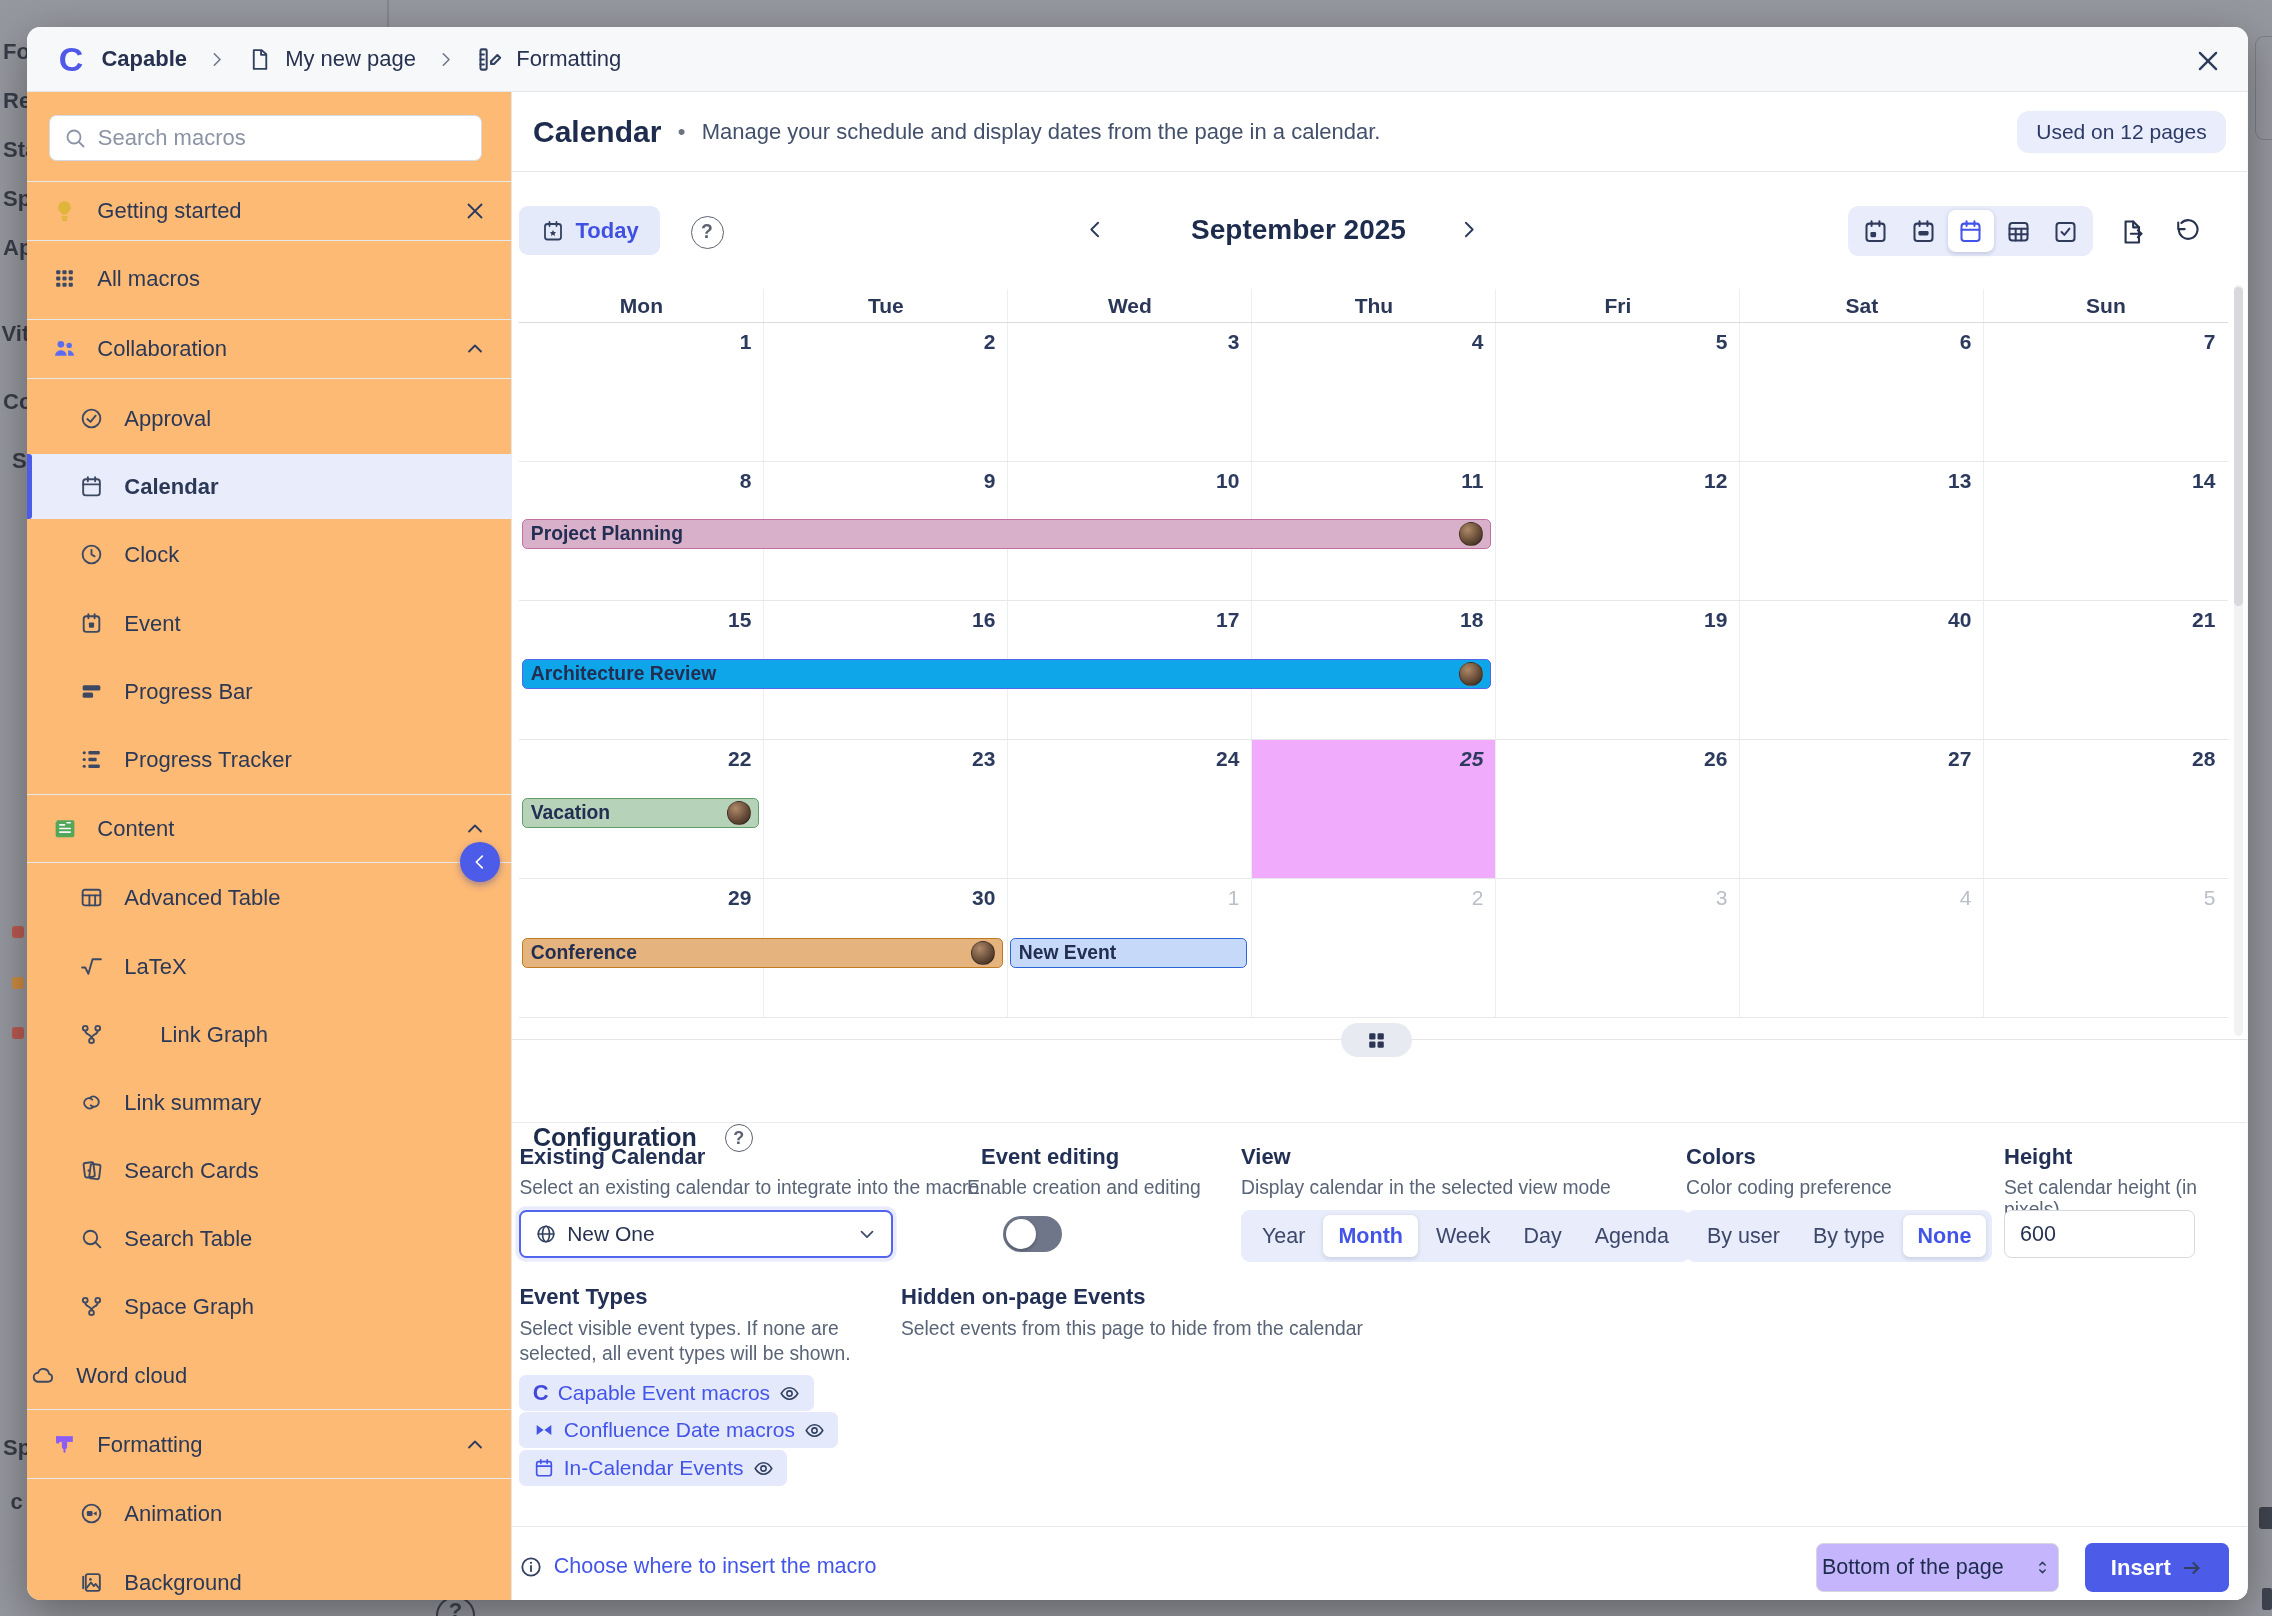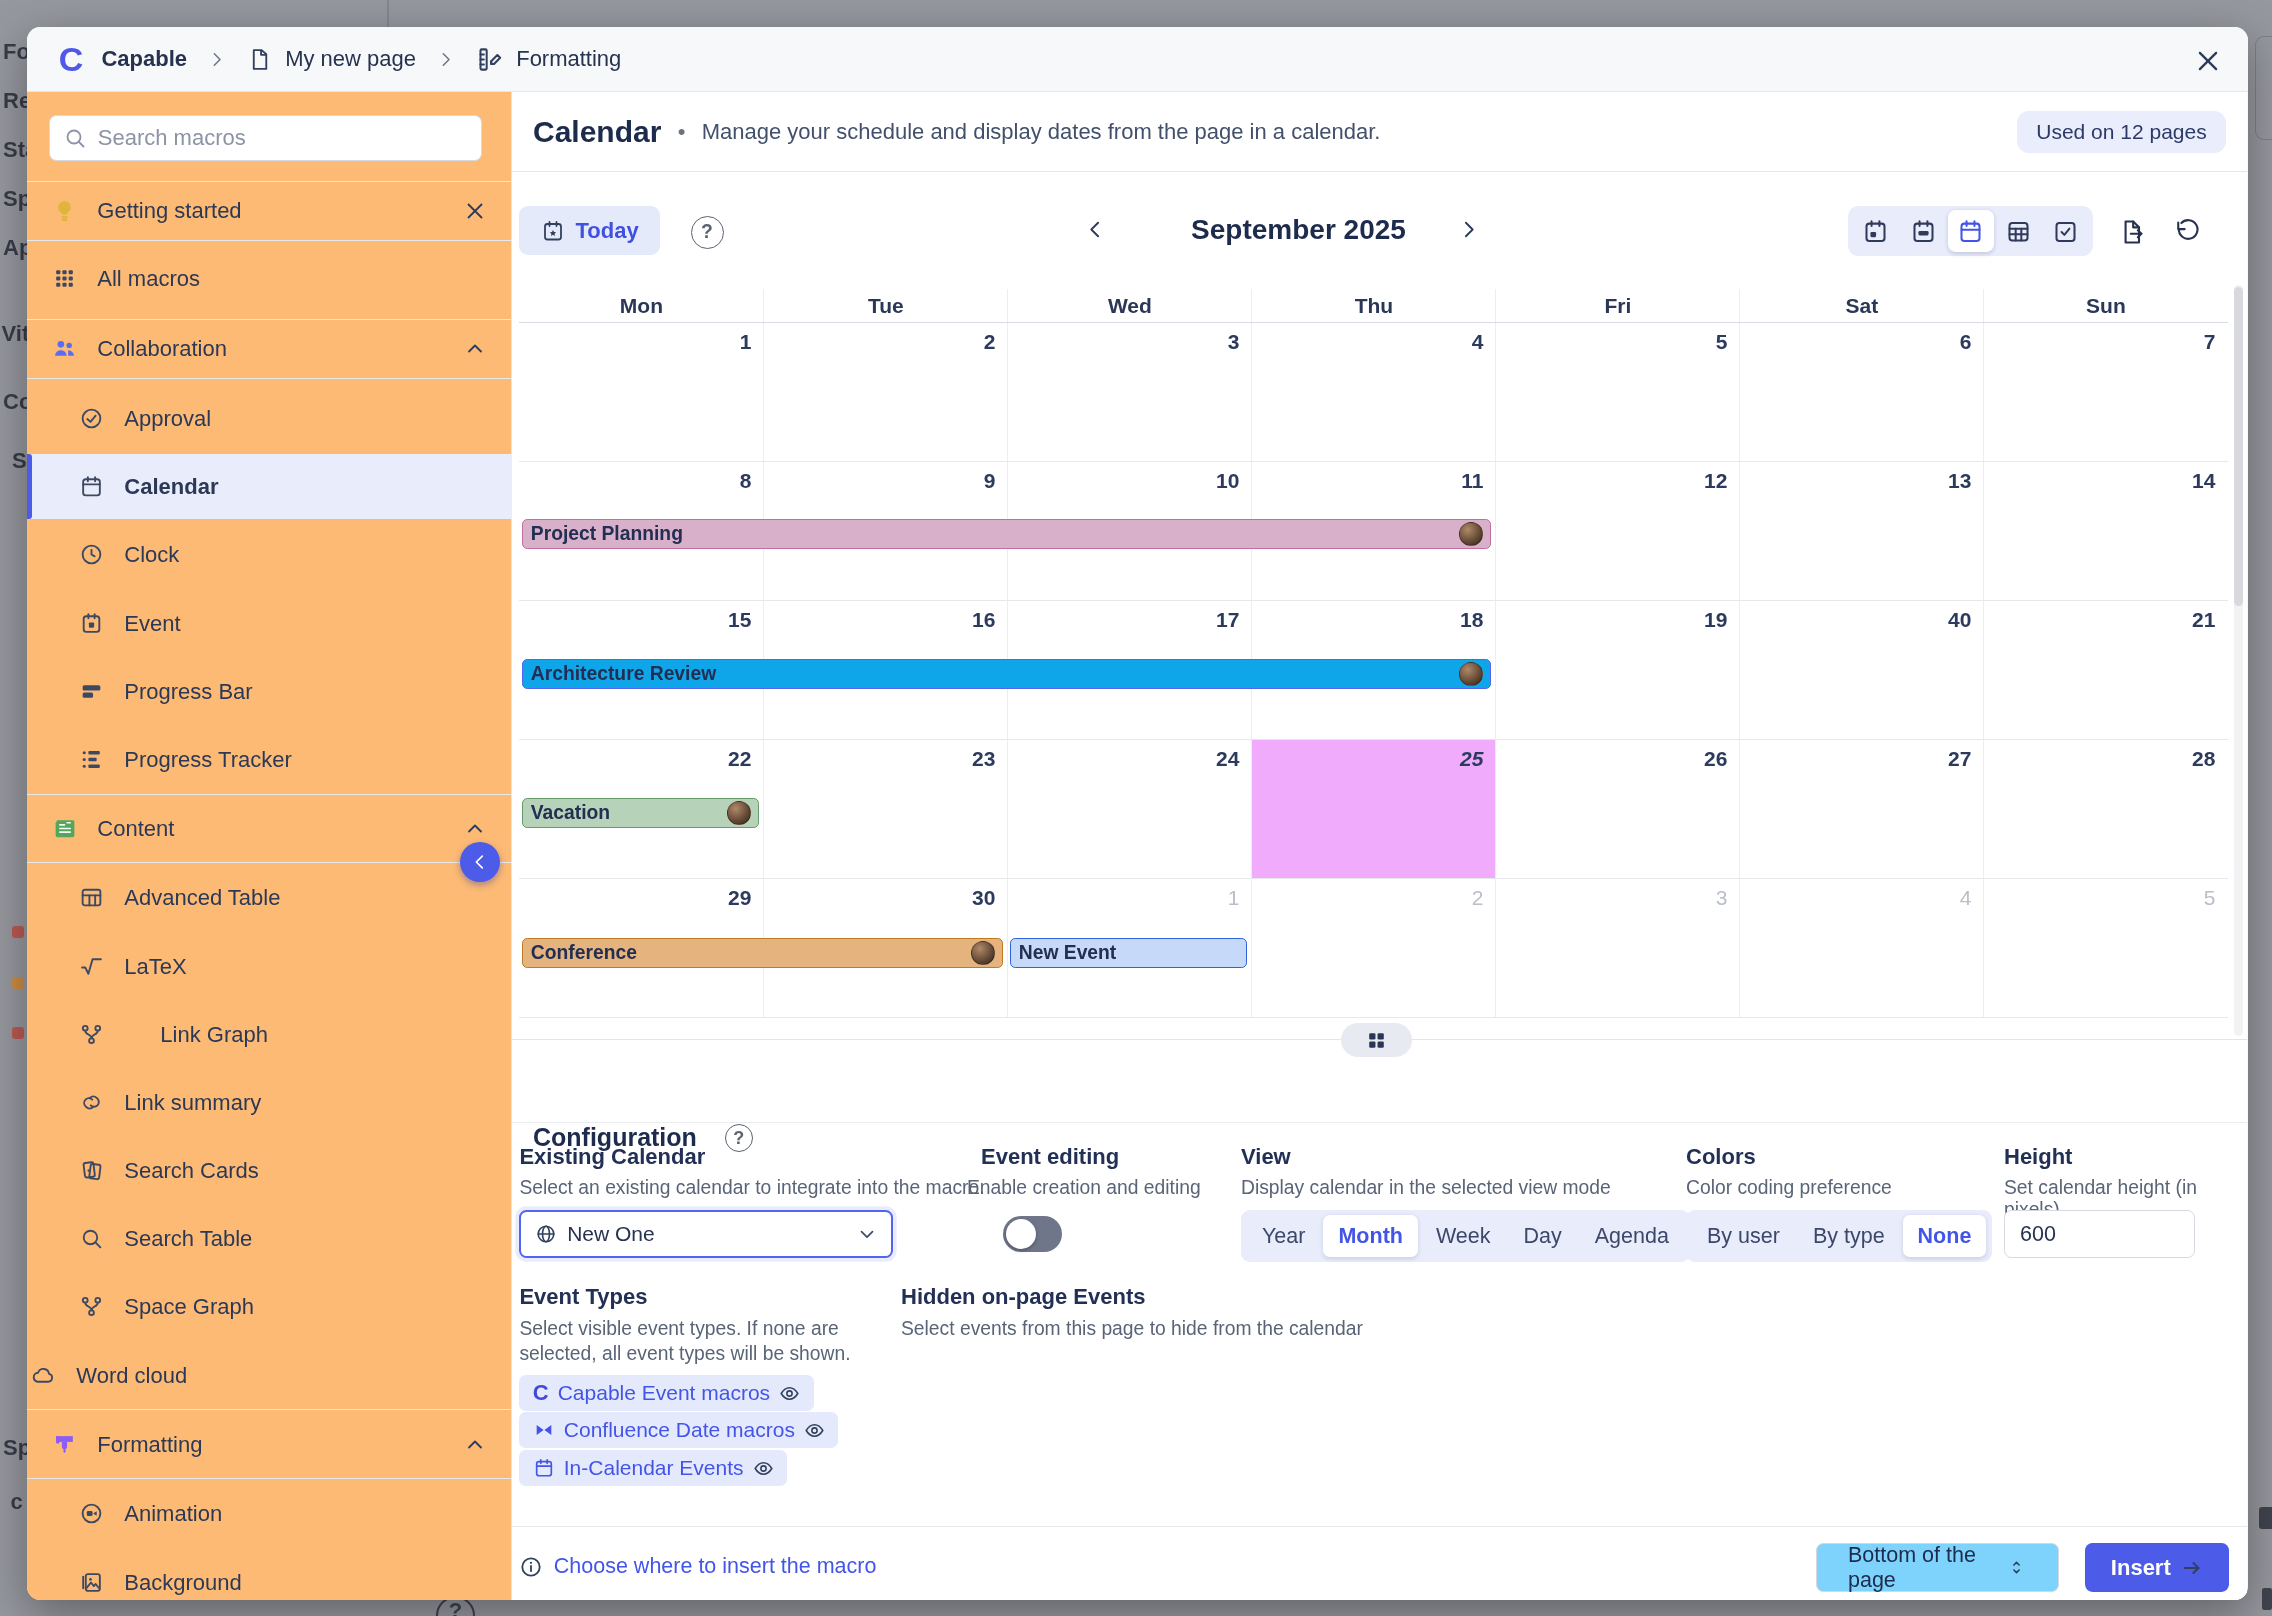--- a/index.html
+++ b/index.html
@@ -66,21 +66,21 @@
   .toggle{position:absolute;left:491px;top:1124px;width:59px;height:36px;border-radius:18px;background:#6f7689;cursor:pointer;}
   .knob{position:absolute;left:3px;top:3px;width:30px;height:30px;border-radius:50%;background:#fff;box-shadow:0 1.5px 3.7px rgba(0,0,0,.3);}
   .seg{position:absolute;top:1118px;height:52px;background:#e8ecfb;border-radius:9px;display:flex;align-items:center;padding:0 6px;gap:3px;}
   .seg .opt{height:42px;display:flex;align-items:center;justify-content:center;padding:0 15px;font-size:21.5px;color:#3c486a;border-radius:6.7px;cursor:pointer;white-space:nowrap;}
   .seg .opt.sel{background:#fff;color:#4355e8;font-weight:600;box-shadow:0 1.5px 4.5px rgba(30,40,90,.15);}
   .hinput{position:absolute;left:1492px;top:1118px;width:191px;height:48px;background:#fff;border:1.5px solid #d5d8de;border-radius:7.4px;display:flex;align-items:center;padding:0 15px;font-size:21.5px;color:#26324f;}
   .chip{position:absolute;left:7.4px;height:36px;background:#e5e9fc;border-radius:6.7px;display:flex;align-items:center;gap:9px;padding:0 13.4px;font-size:21px;color:#4355e8;font-weight:500;cursor:pointer;white-space:nowrap;}
   
   .footer{position:absolute;left:0;top:1434px;width:1735px;height:74px;background:#fff;border-top:1.5px solid #e7e8ec;}
   .insertlink{position:absolute;left:7.4px;top:1462px;display:flex;align-items:center;gap:10.4px;color:#4355e8;font-size:21.5px;cursor:pointer;}
-  .posselect{position:absolute;left:1304px;top:1451px;width:243px;height:49px;background:#7dd3fc;border:1.5px solid #d5d8de;border-radius:7.4px;display:flex;align-items:center;justify-content:space-between;padding:0 31px;font-size:21.5px;color:#1d2b4c;cursor:pointer;}
+  .posselect{position:absolute;left:1304px;top:1451px;width:243px;height:49px;background:#c4b5fd;border:1.5px solid #d5d8de;border-radius:7.4px;display:flex;align-items:center;justify-content:space-between;padding:0 5px;font-size:21.5px;color:#1d2b4c;cursor:pointer;}
   .insertbtn{position:absolute;left:1573px;top:1451px;width:144px;height:49px;background:#4c5ce8;border-radius:7.4px;display:flex;align-items:center;justify-content:center;gap:10.4px;color:#fff;font-size:22px;font-weight:600;cursor:pointer;}
   
   .bdl{position:absolute;color:rgba(28,34,48,.78);font-weight:700;font-size:22px;}
   .bdr-outline{position:absolute;left:2255px;top:36px;width:30px;height:104px;border:1.9px solid #7e8088;border-radius:9px 0 0 9px;border-right:none;}
   .bdmark{position:absolute;background:#3f4450;}
   .helppeek{position:absolute;left:436px;top:1596px;width:39px;height:39px;border-radius:50%;border:2.2px solid #3f4450;display:flex;align-items:flex-start;justify-content:center;color:#3f4450;font-size:22px;font-weight:700;}
 </style>
 </head>
 <body>
 

